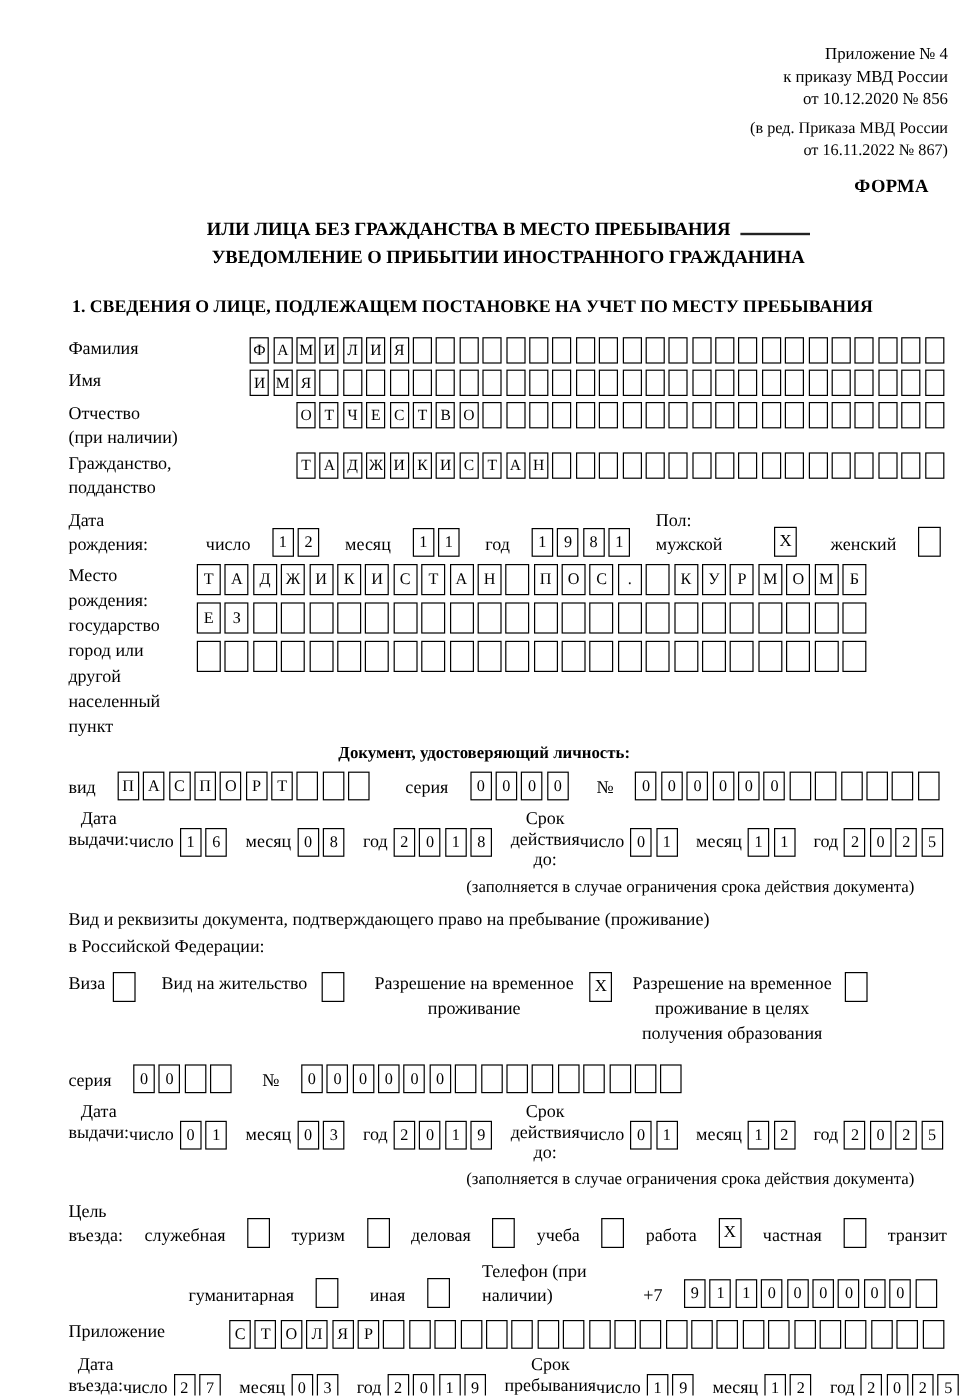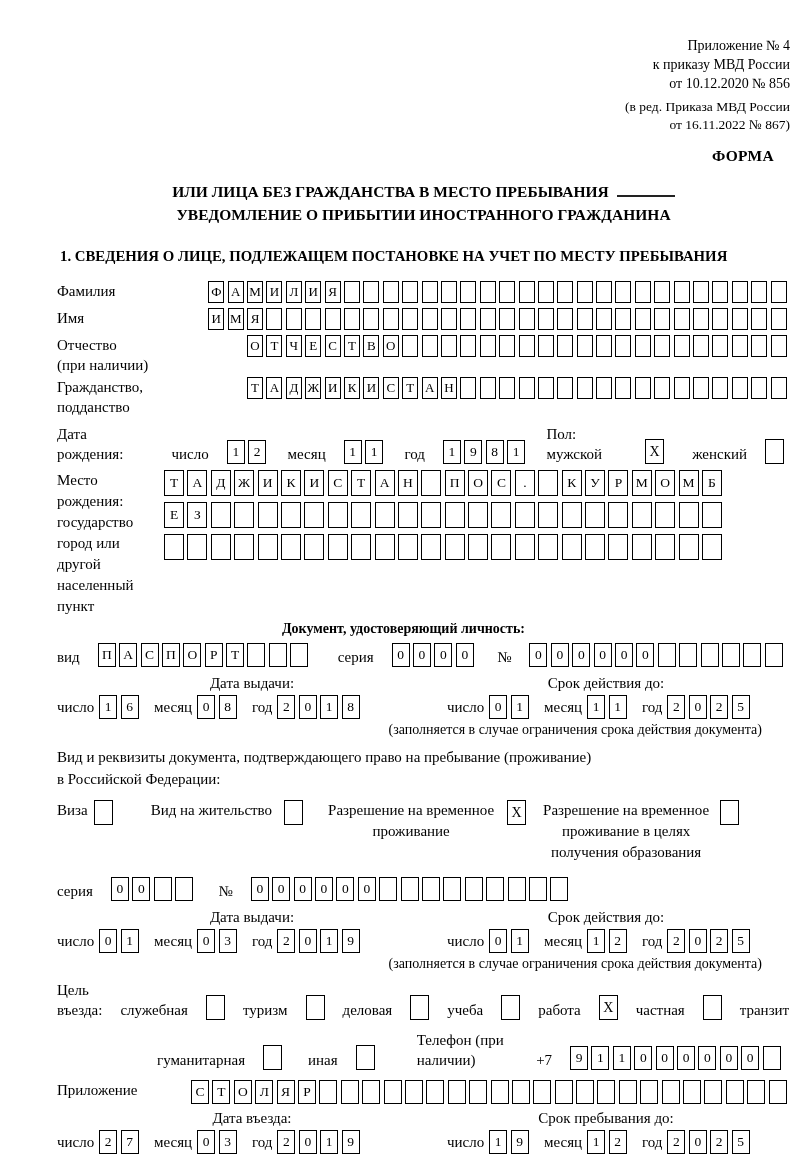--- a/index.html
+++ b/index.html
@@ -33,21 +33,21 @@
   .inline-row { display:flex; align-items:flex-end;gap:12px; }
   .inline-row > * { margin-right:6px; }
 
   .bp { display:flex; margin-top:6px; }
   .bp-lbls { flex:none; width:107px; line-height:21px; }
   .bp-rows .cells { margin-bottom:6px; }
 
   .doc-heading { text-align:center; font-weight:bold; font-size:14px; margin:4px 40px 6px 0; }
 
   .dates { display:flex; margin-top:8px; }
-  .dg { display:flex; flex-direction:column; }
+  .dg { display:flex; flex-direction:row; }
   .dg-t { text-align:center; margin-bottom:3px; }
   .dg-row { display:flex; align-items:center; }
   .dg-row .lbl { margin-right:5px; }
   .dg-row .cells { margin-right:12px; }
   .note { text-align:right; font-size:14px; margin:3px 28px 8px 0; }
 
   .opts { display:flex; align-items:flex-start; margin:10px 0 14px 0; }
   .opt { display:flex; align-items:flex-start; }
   .opt-lbl { line-height:21px; }
   .opt-lbl.c { text-align:center; }
@@ -430,21 +430,21 @@
   <div class="note">(заполняется в случае ограничения срока действия документа)</div>
 
   <div style="margin-top:4px; line-height:22px">Вид и реквизиты документа, подтверждающего право на пребывание (проживание)</div>
   <div style="line-height:22px">в Российской Федерации:</div>
 
   <div class="opts">
     <div class="opt">
       <span class="opt-lbl" style="margin-right:6px">Виза</span>
       <span class="checkbox"></span>
     </div>
-    <div class="opt" style="margin-left:38px">
+    <div class="opt" style="margin-left:22px">
       <span class="opt-lbl" style="margin-right:12px">Вид на жительство</span>
       <span class="checkbox"></span>
     </div>
     <div class="opt" style="margin-left:22px">
       <span class="opt-lbl c" style="width:172px; margin-right:10px">Разрешение на временное проживание</span>
       <span class="checkbox">X</span>
     </div>
     <div class="opt" style="margin-left:16px">
       <span class="opt-lbl c" style="width:168px; margin-right:10px">Разрешение на временное проживание в целях получения образования</span>
       <span class="checkbox"></span>
@@ -543,21 +543,21 @@
     <span class="checkbox"></span>
     <span class="lbl">транзит</span>
     <span class="checkbox"></span>
   </div>
 
   <div class="inline-row" style="margin-top:10px; margin-left:100px">
     <span class="lbl">гуманитарная</span>
     <span class="checkbox"></span>
     <span class="lbl" style="margin-left:8px">иная</span>
     <span class="checkbox"></span>
-    <span class="lbl" style="margin-left:24px">Телефон (при наличии)</span>
+    <span class="lbl" style="margin-left:9px">Телефон (при наличии)</span>
     <span class="lbl" style="margin-left:14px">+7</span>
     <span class="cells d">
         <span class="cell">9</span>
         <span class="cell">1</span>
         <span class="cell">1</span>
         <span class="cell">0</span>
         <span class="cell">0</span>
         <span class="cell">0</span>
         <span class="cell">0</span>
         <span class="cell">0</span>

